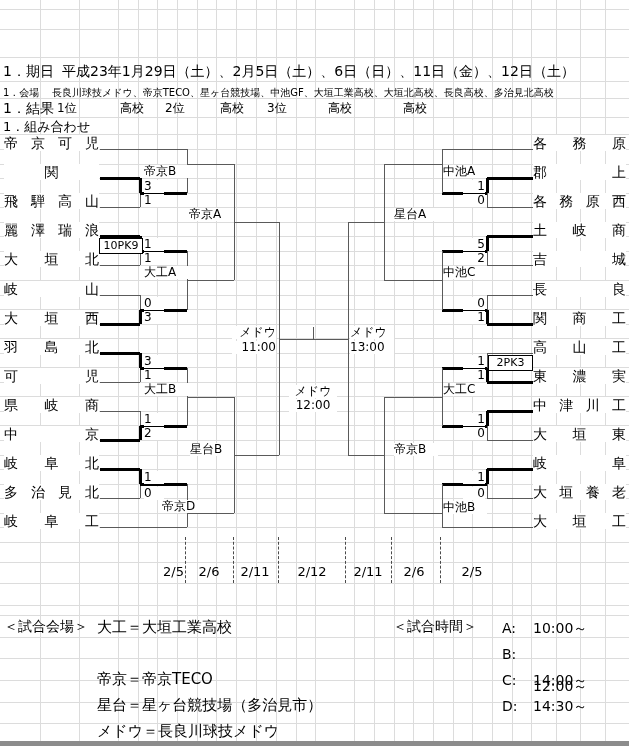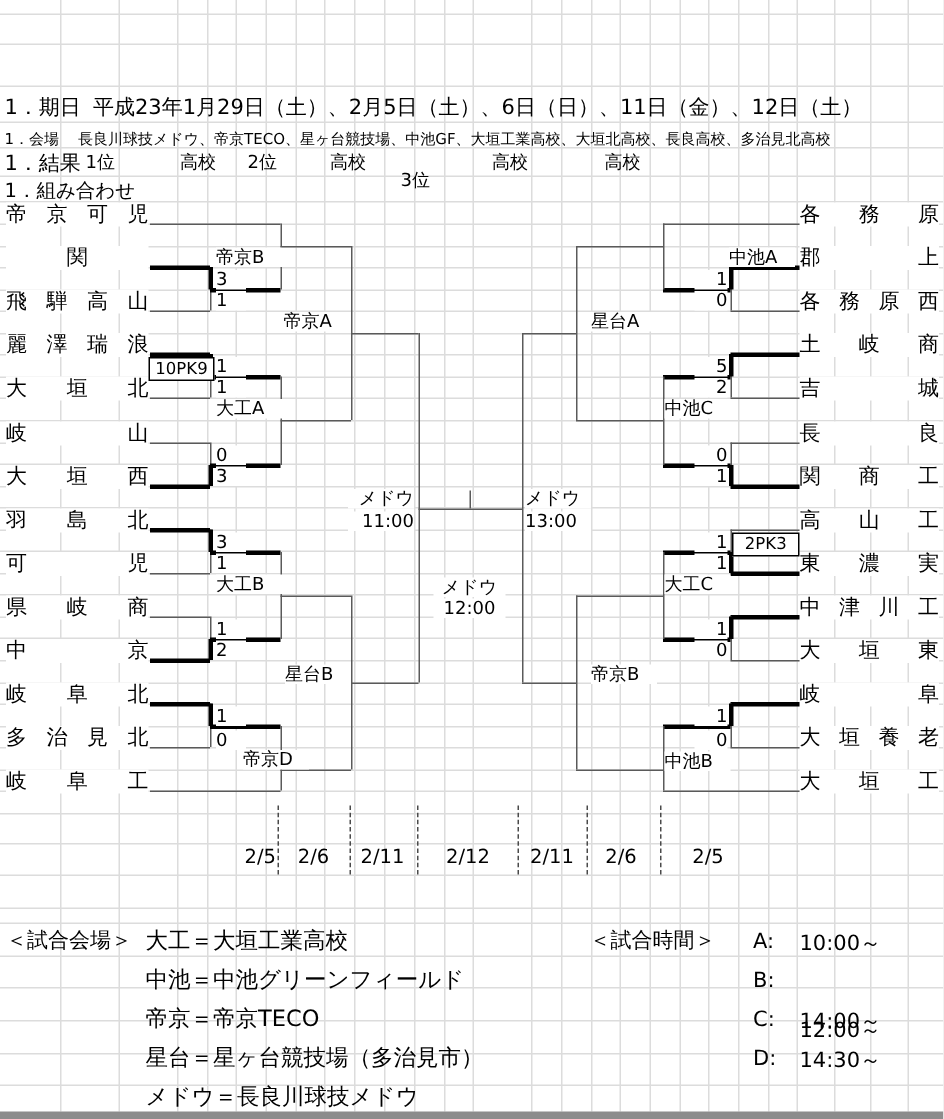--- a/index.html
+++ b/index.html
@@ -360,21 +360,21 @@
     <div class="ann" style="left: 144px; top: 413px; width: 20px; text-align: left;">1</div>
     <div class="ann" style="left: 144px; top: 427px; width: 20px; text-align: left;">2</div>
     <div class="ann" style="left: 190px; top: 443px; width: 44px; text-align: left;">星台B</div>
     <div class="ann" style="left: 144px; top: 471px; width: 20px; text-align: left;">1</div>
     <div class="ann" style="left: 144px; top: 487px; width: 20px; text-align: left;">0</div>
     <div class="ann" style="left: 162px; top: 500px; width: 44px; text-align: left;">帝京D</div>
     <div class="ann" style="left: 232px; top: 326px; width: 44px; text-align: right;">メドウ</div>
     <div class="ann" style="left: 232px; top: 341px; width: 44px; text-align: right;">11:00</div>
     <div class="ann" style="left: 289px; top: 385px; width: 48px; text-align: center;">メドウ</div>
     <div class="ann" style="left: 289px; top: 399px; width: 48px; text-align: center;">12:00</div>
-    <div class="ann" style="left: 443px; top: 165px; width: 44px; text-align: left; margin-left: 43px;">中池A</div>
+    <div class="ann" style="left: 443px; top: 165px; width: 44px; text-align: left;">中池A</div>
     <div class="ann" style="left: 463px; top: 180px; width: 22px; text-align: right;">1</div>
     <div class="ann" style="left: 463px; top: 194px; width: 22px; text-align: right;">0</div>
     <div class="ann" style="left: 463px; top: 238px; width: 22px; text-align: right;">5</div>
     <div class="ann" style="left: 463px; top: 252px; width: 22px; text-align: right;">2</div>
     <div class="ann" style="left: 443px; top: 266px; width: 44px; text-align: left;">中池C</div>
     <div class="ann" style="left: 463px; top: 297px; width: 22px; text-align: right;">0</div>
     <div class="ann" style="left: 463px; top: 311px; width: 22px; text-align: right;">1</div>
     <div class="ann" style="left: 394px; top: 208px; width: 44px; text-align: left;">星台A</div>
     <div class="ann box" style="left: 488px; top: 355px; width: 43px; text-align: center;">2PK3</div>
     <div class="ann" style="left: 463px; top: 355px; width: 22px; text-align: right;">1</div>
@@ -398,25 +398,24 @@
     <div class="date" style="left: 192px; width: 34px; text-align: center;">2/6</div>
     <div class="date" style="left: 233px; width: 44px; text-align: center;">2/11</div>
     <div class="date" style="left: 289px; width: 46px; text-align: center;">2/12</div>
     <div class="date" style="left: 346px; width: 44px; text-align: center;">2/11</div>
     <div class="date" style="left: 397px; width: 34px; text-align: center;">2/6</div>
     <div class="date" style="left: 454px; width: 36px; text-align: center;">2/5</div>
     <div class="result-item" style="left: 57px;">1位</div>
     <div class="result-item" style="left: 120px;">高校</div>
     <div class="result-item" style="left: 165px;">2位</div>
     <div class="result-item" style="left: 220px;">高校</div>
-    <div class="result-item" style="left: 267px; margin-top: 12px;">3位</div>
+    <div class="result-item" style="left: 267px;">3位</div>
     <div class="result-item" style="left: 328px;">高校</div>
     <div class="result-item" style="left: 403px;">高校</div>
     <div class="venue-legend-item" style="top: 618px;">大工＝大垣工業高校</div>
-    <div class="venue-legend-item" style="top: 644px;">中池＝中池グリーンフィールド</div>
     <div class="venue-legend-item" style="top: 670px;">帝京＝帝京TECO</div>
     <div class="venue-legend-item" style="top: 722px;">メドウ＝長良川球技メドウ</div>
     <div class="venue-legend-item" style="top: 696px;">星台＝星ヶ台競技場（多治見市）</div>
     <div class="time-key" style="top: 620px;">A:</div>
     <div class="time-val" style="top: 620px;">10:00～</div>
     <div class="time-key" style="top: 646px;">B:</div>
     <div class="time-val" style="top: 646px; margin-top: 32px;">12:00～</div>
     <div class="time-key" style="top: 672px;">C:</div>
     <div class="time-val" style="top: 672px;">14:00～</div>
     <div class="time-key" style="top: 698px;">D:</div>

